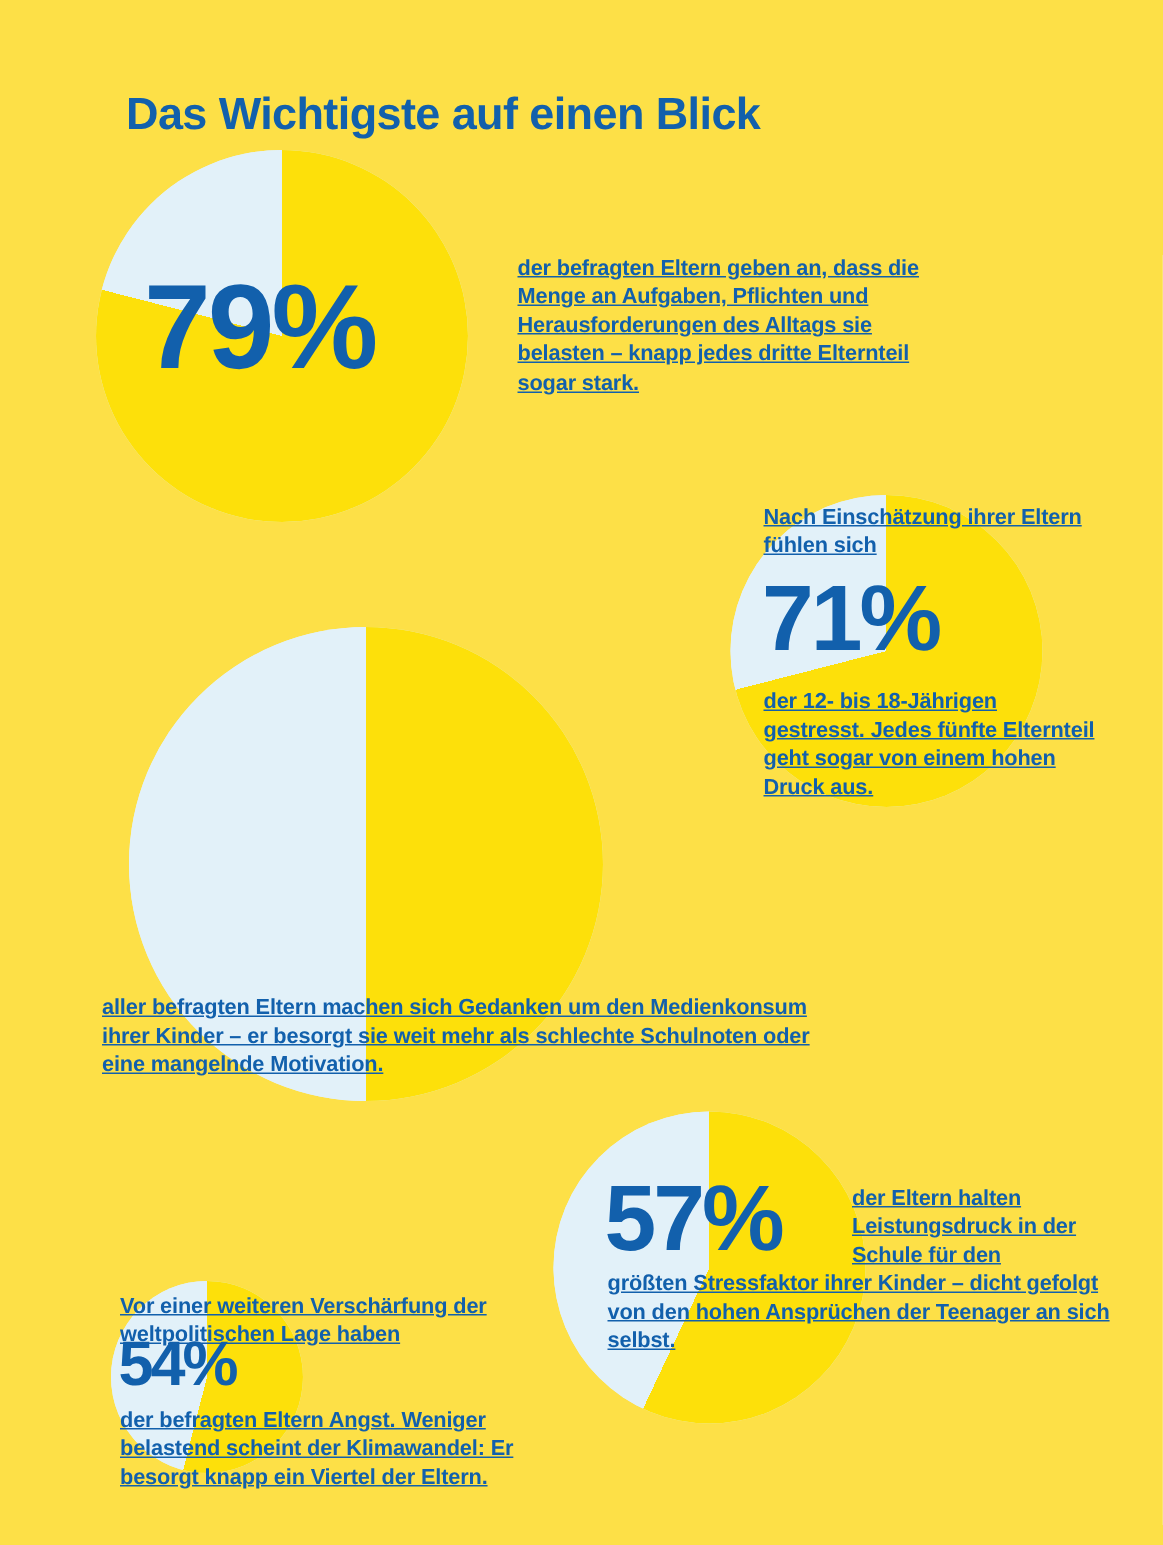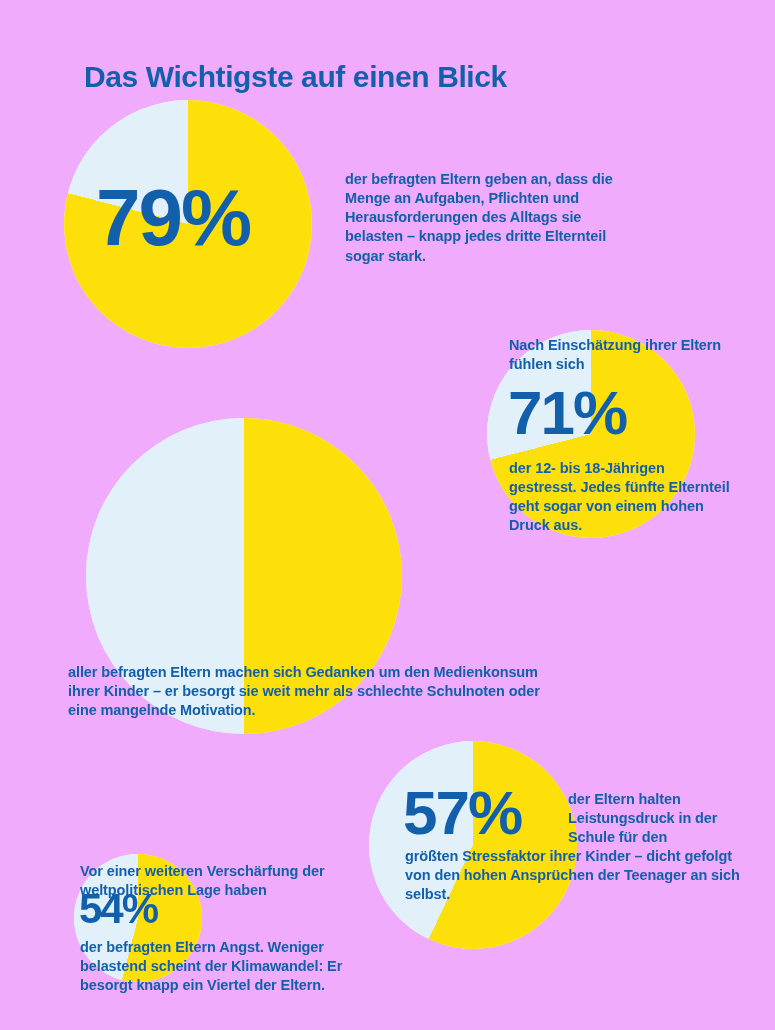--- a/index.html
+++ b/index.html
@@ -12,21 +12,21 @@
     height: 1030px;
     background: #fdf3f1;
     font-family: "Liberation Sans", sans-serif;
     overflow: hidden;
     position: relative;
   }
   .page {
     position: relative;
     width: 775px;
     height: 1030px;
-    background: #f0abfc;
+    background: #fde047;
   }
 
   
   .page-title {
     position: absolute;
     left: 84px;
     top: 40px;
     font-size: 30px;
     font-weight: bold;
     letter-spacing: -0.4px;
@@ -56,20 +56,21 @@
     line-height: 1;
     white-space: nowrap;
   }
   .stat-text {
     position: absolute;
     color: #1260ac;
     font-weight: bold;
     line-height: 1.32;
     font-size: 14.5px;
     letter-spacing: -0.1px;
+    text-decoration: underline;
   }
 
   
   #pie-79   { left: 64px;  top: 100px; width: 248px; height: 248px; }
   #num-79   { left: 96px;  top: 178px; font-size: 80px; }
   #txt-79   { left: 345px; top: 170px; width: 290px; }
 
   #pie-71   { left: 487px; top: 330px; width: 208px; height: 208px; }
   #num-71   { left: 508px; top: 382px; font-size: 62px; }
   #txt-71a  { left: 509px; top: 336px; width: 215px; }

